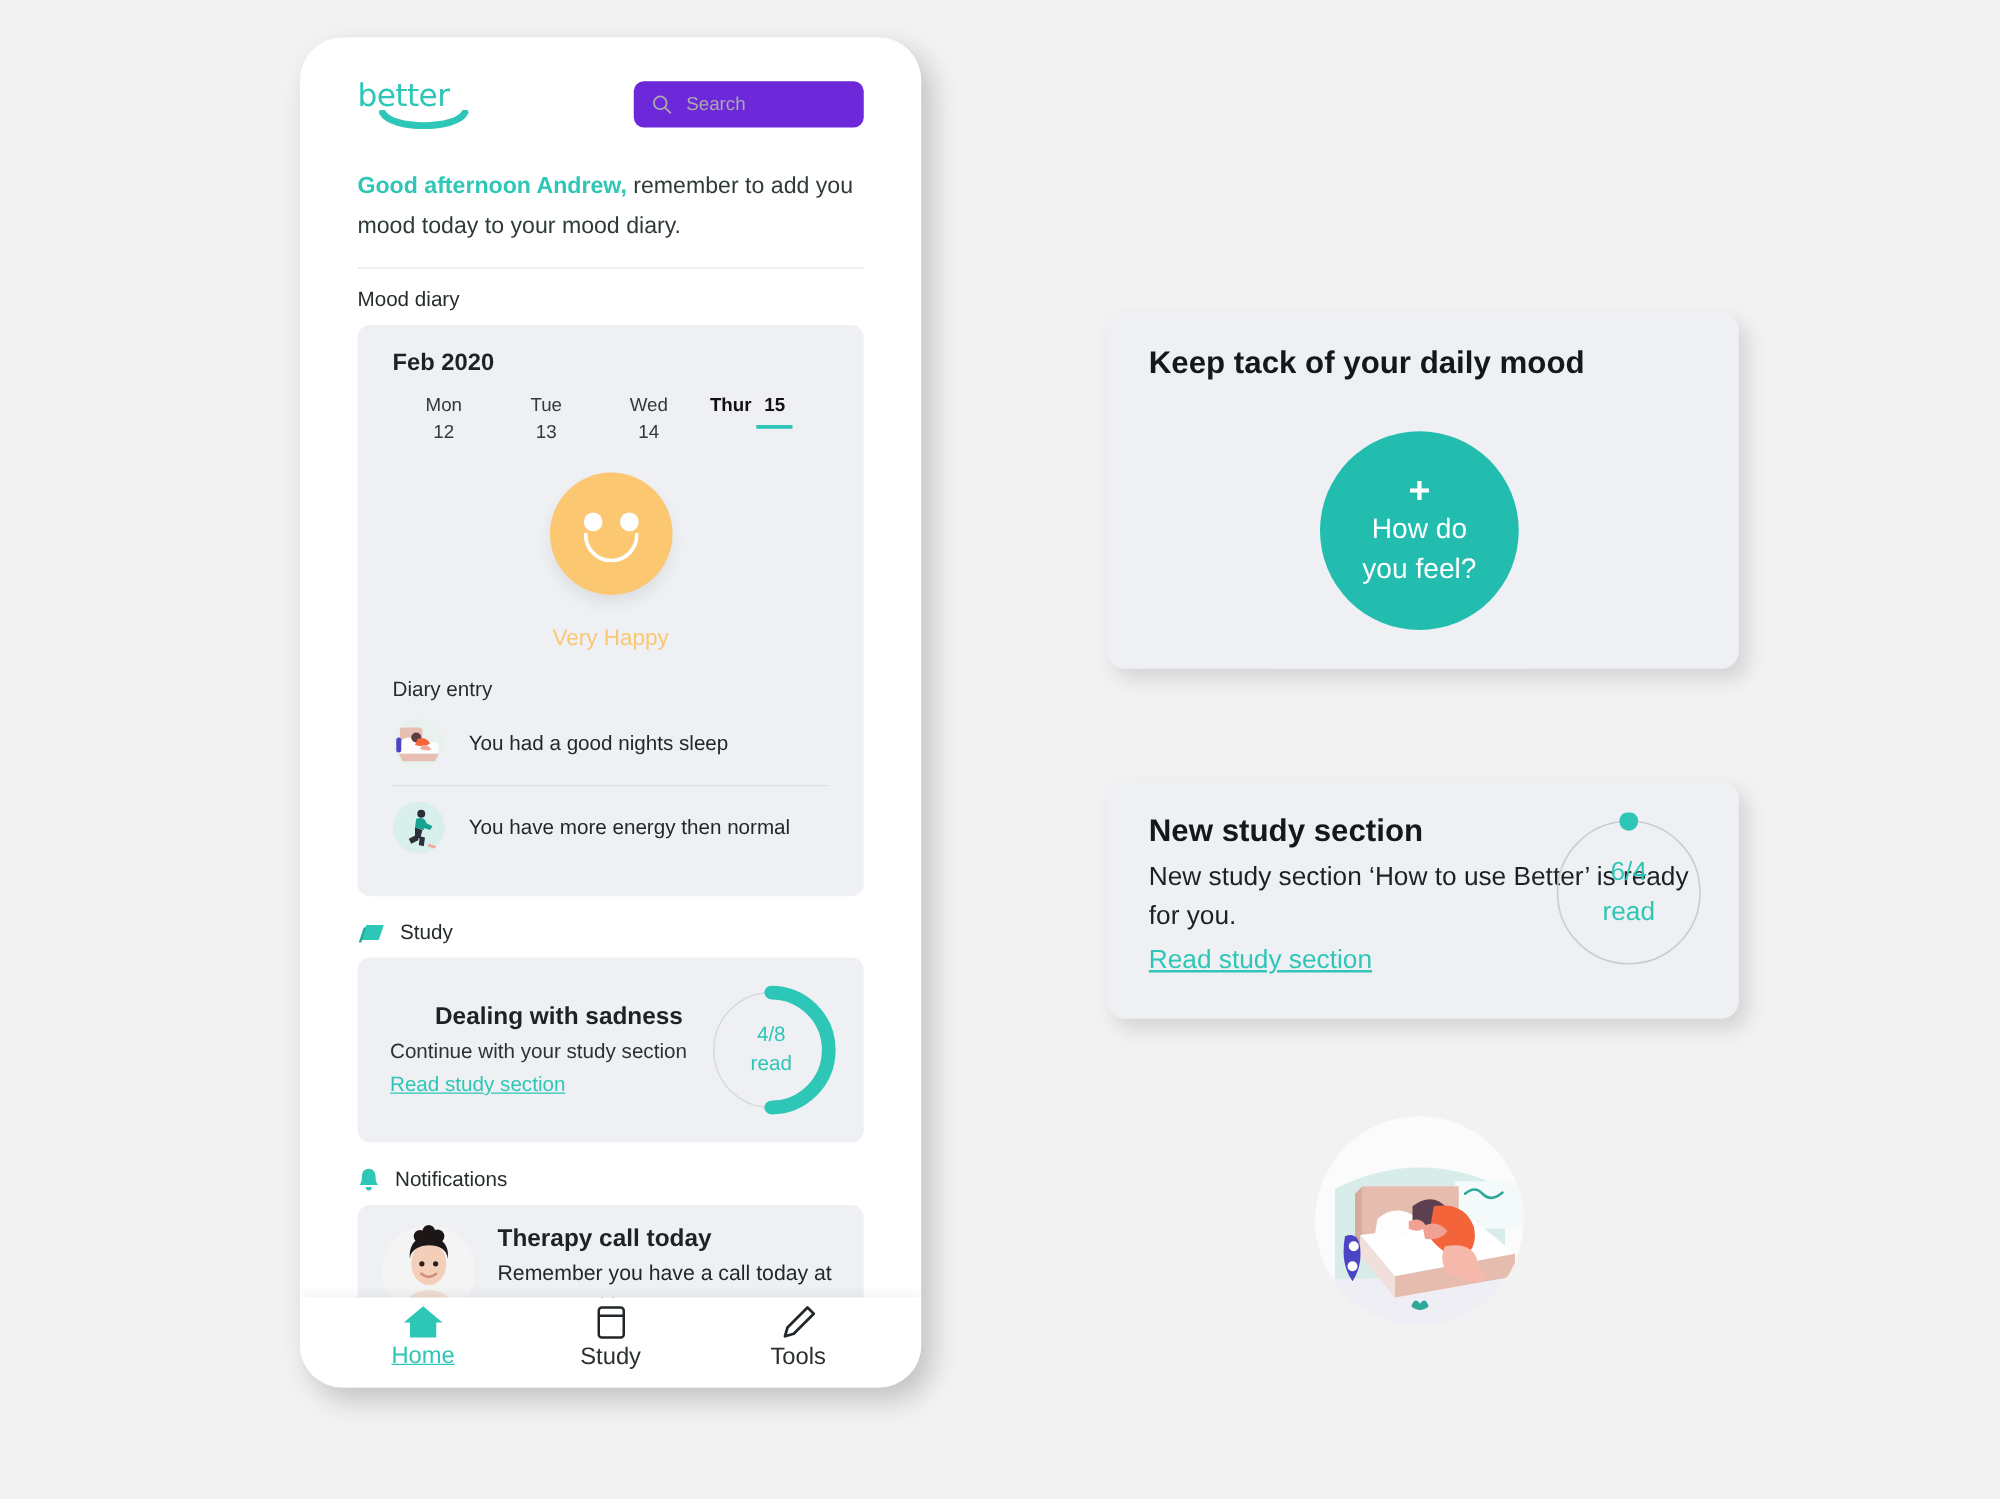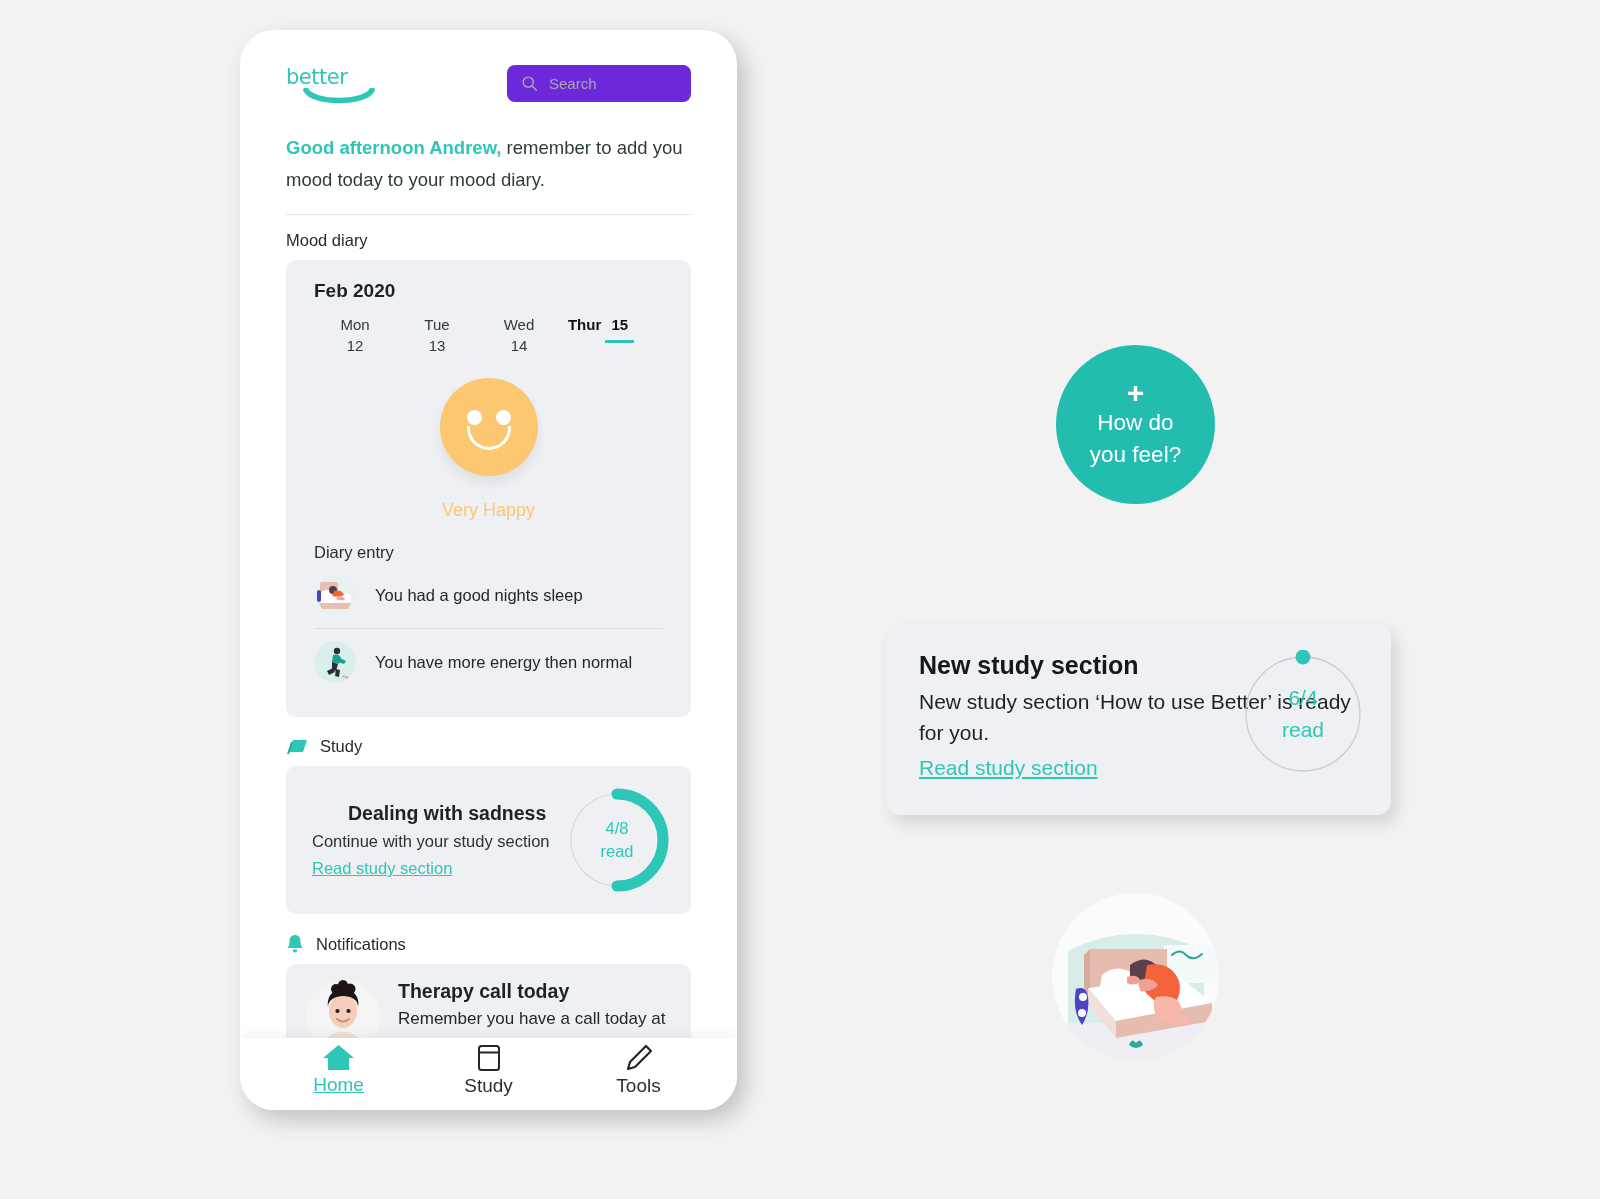--- a/index.html
+++ b/index.html
@@ -26,21 +26,21 @@
     overflow: hidden;
   }
 
   
   .phone-head {
     display: flex; align-items: center; justify-content: space-between;
     padding-top: 30px;
   }
   .logo { position: relative; width: 104px; height: 46px; }
   .logo-text {
-    font-size: 21px; font-weight: 400; color: #2ec6b6;
+    font-size: 25px; font-weight: 400; color: #2ec6b6;
     letter-spacing: -0.5px; line-height: 34px;
     font-family: "DejaVu Sans", sans-serif;
   }
   .logo-smile { position: absolute; left: 17px; top: 28px; }
 
   .search-box {
     display: flex; align-items: center; gap: 11px;
     width: 184px; height: 37px;
     background: #6d28d9; border-radius: 8px;
     padding: 0 14px;
@@ -344,20 +344,23 @@
       </div>
       <div class="tab">
         <svg width="28" height="28" viewBox="0 0 28 28">
           <path d="M21 2 L26 7 L10 23 L3 25 L5 18 Z" fill="none" stroke="#20262a" stroke-width="2.2" stroke-linejoin="round"></path>
         </svg>
         <span class="tab-lbl">Tools</span>
       </div>
     </div>
   </div>
 
+  <div class="rcard" id="mood-promo-card">
+    <div class="rc-title">Keep tack of your daily mood</div>
+  </div>
   <div class="feel-btn">
     <span class="feel-plus">+</span>
     <span class="feel-txt">How do</span>
     <span class="feel-txt">you feel?</span>
   </div>
 
   <div class="rcard" id="new-study-card">
     <div class="ns-inner">
       <div class="rc-title">New study section</div>
       <div class="ns-body">New study section ‘How to use Better’ is ready for you.</div>

